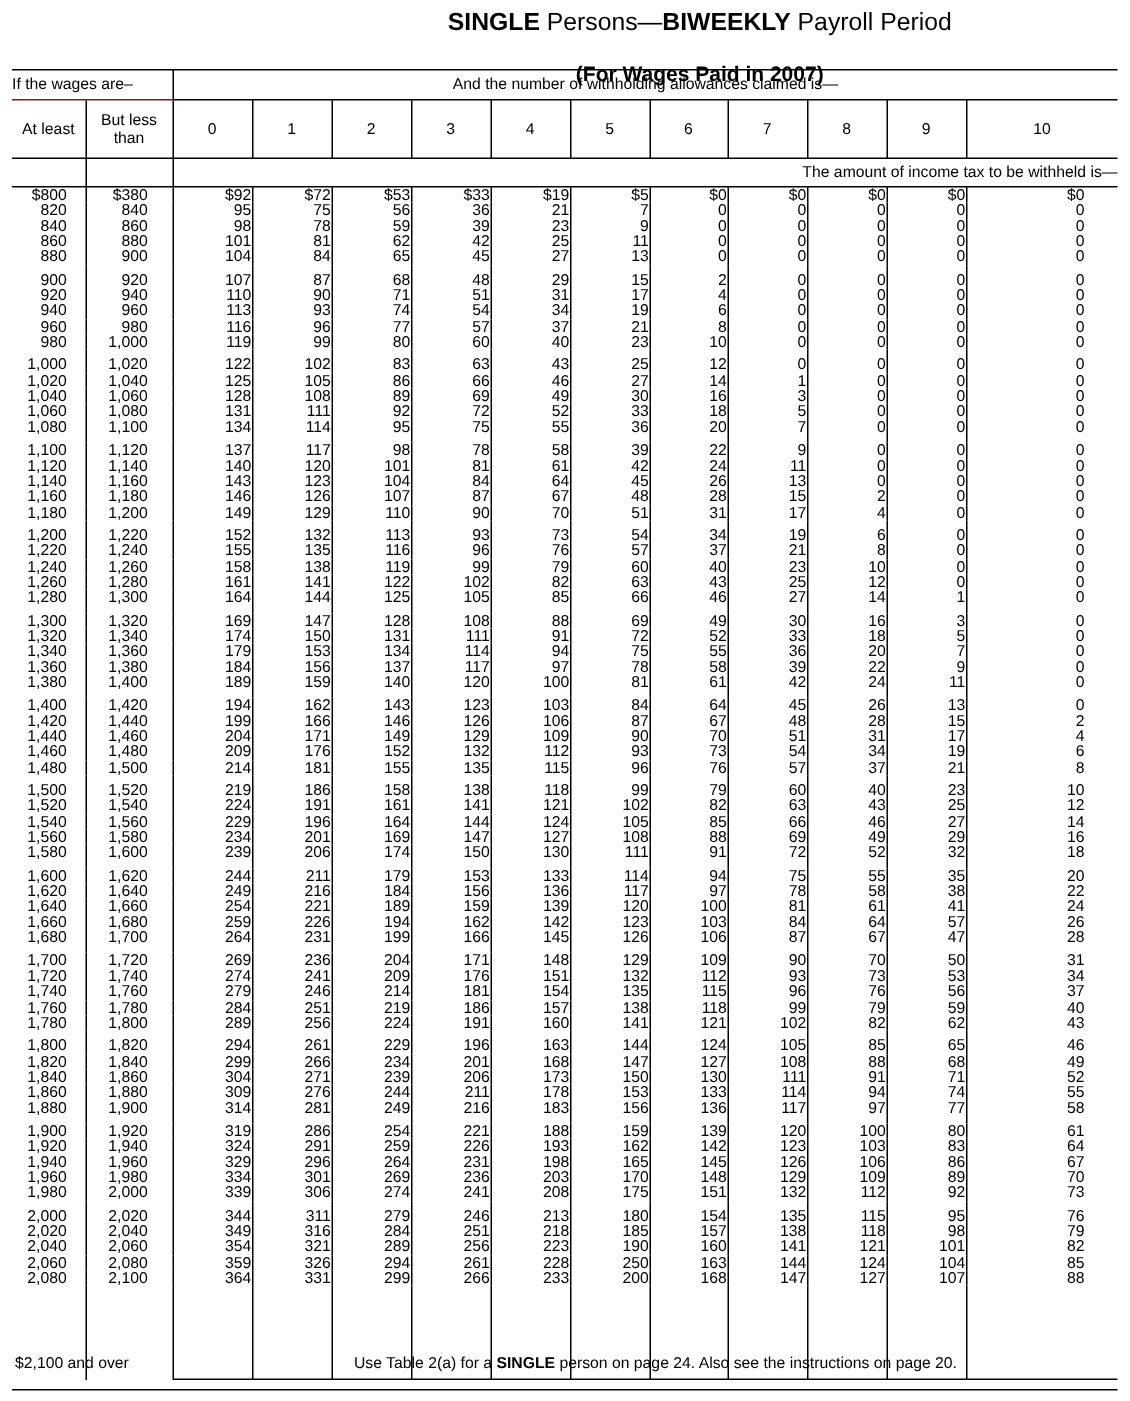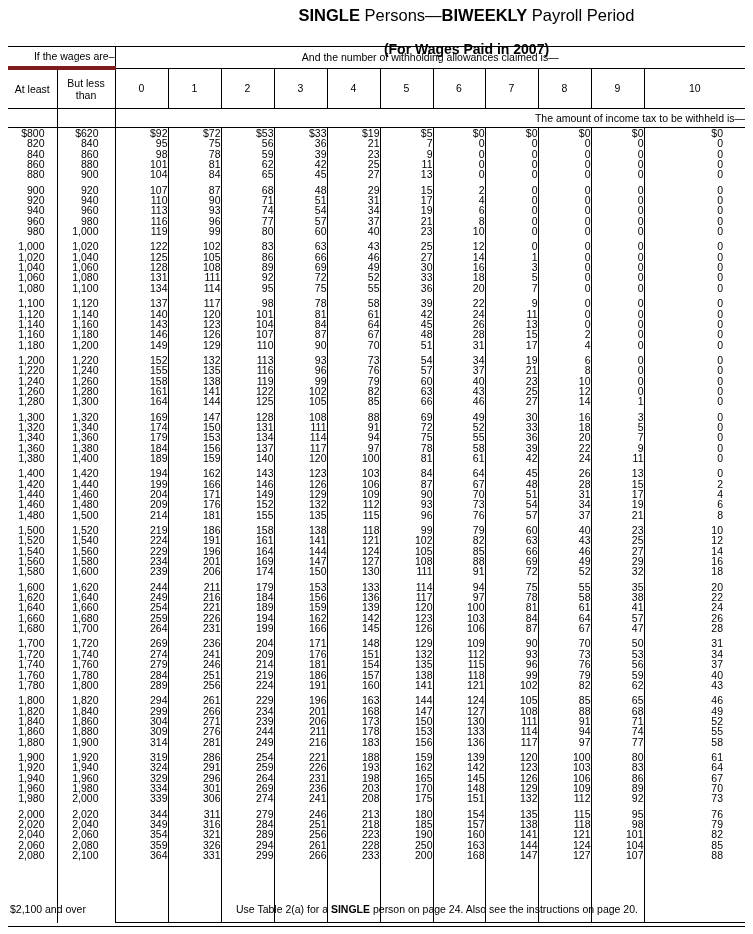--- a/index.html
+++ b/index.html
@@ -62,23 +62,23 @@
   table.tbl td, table.tbl th {
     padding: 0;
     margin: 0;
     font-weight: normal;
     vertical-align: middle;
   }
 
   
   .h-wages {
     height: 20px;
-    text-align: right;
+    text-align: left;
     font-size: 10.5px;
-    border-bottom: 4px solid #7f1d1d;
+    border-bottom: 1px solid #7f1d1d;
     border-right: 1px solid #000;
   }
   .h-allow {
     height: 20px;
     text-align: center;
     font-size: 10.5px;
     border-bottom: 1px solid #000;
   }
   .h-atleast, .h-butless {
     height: 38px;
@@ -226,21 +226,21 @@
       </tr>
       <tr>
         <td class="h-blank-l"></td>
         <td class="h-blank-r"></td>
         <td class="h-amount" colspan="11">The amount of income tax to be withheld is—</td>
       </tr>
     </thead>
     <tbody id="tbody">
         <tr>
           <td class="c al">$800</td>
-          <td class="c bl">$620</td>
+          <td class="c bl">$380</td>
           <td class="c">$92</td>
           <td class="c">$72</td>
           <td class="c">$53</td>
           <td class="c">$33</td>
           <td class="c">$19</td>
           <td class="c">$5</td>
           <td class="c">$0</td>
           <td class="c">$0</td>
           <td class="c">$0</td>
           <td class="c">$0</td>

